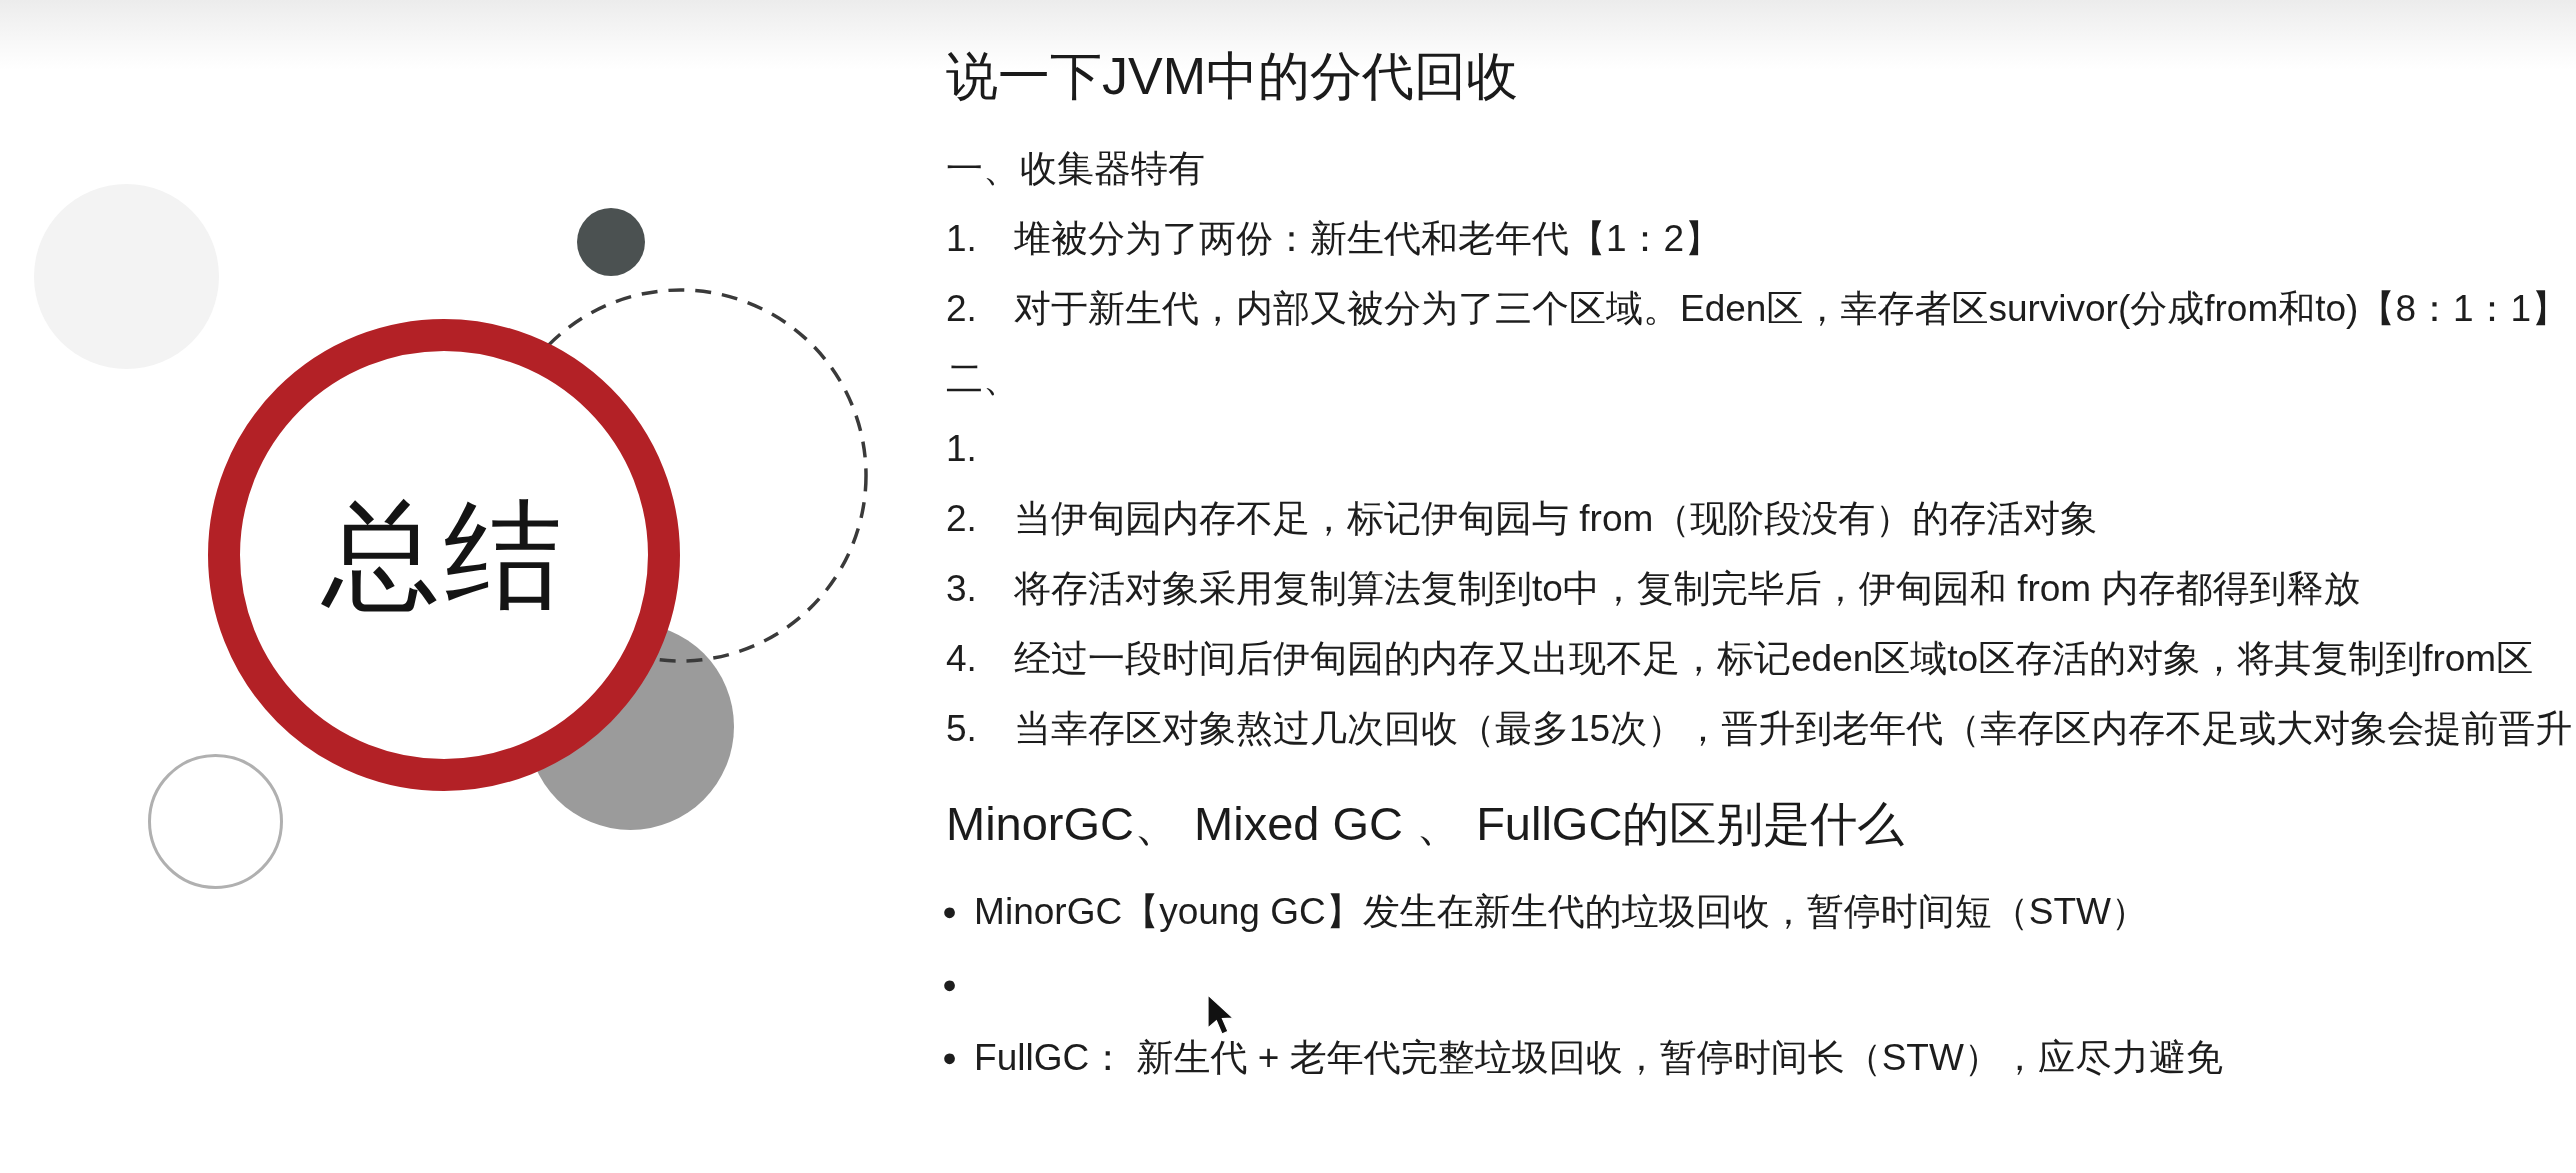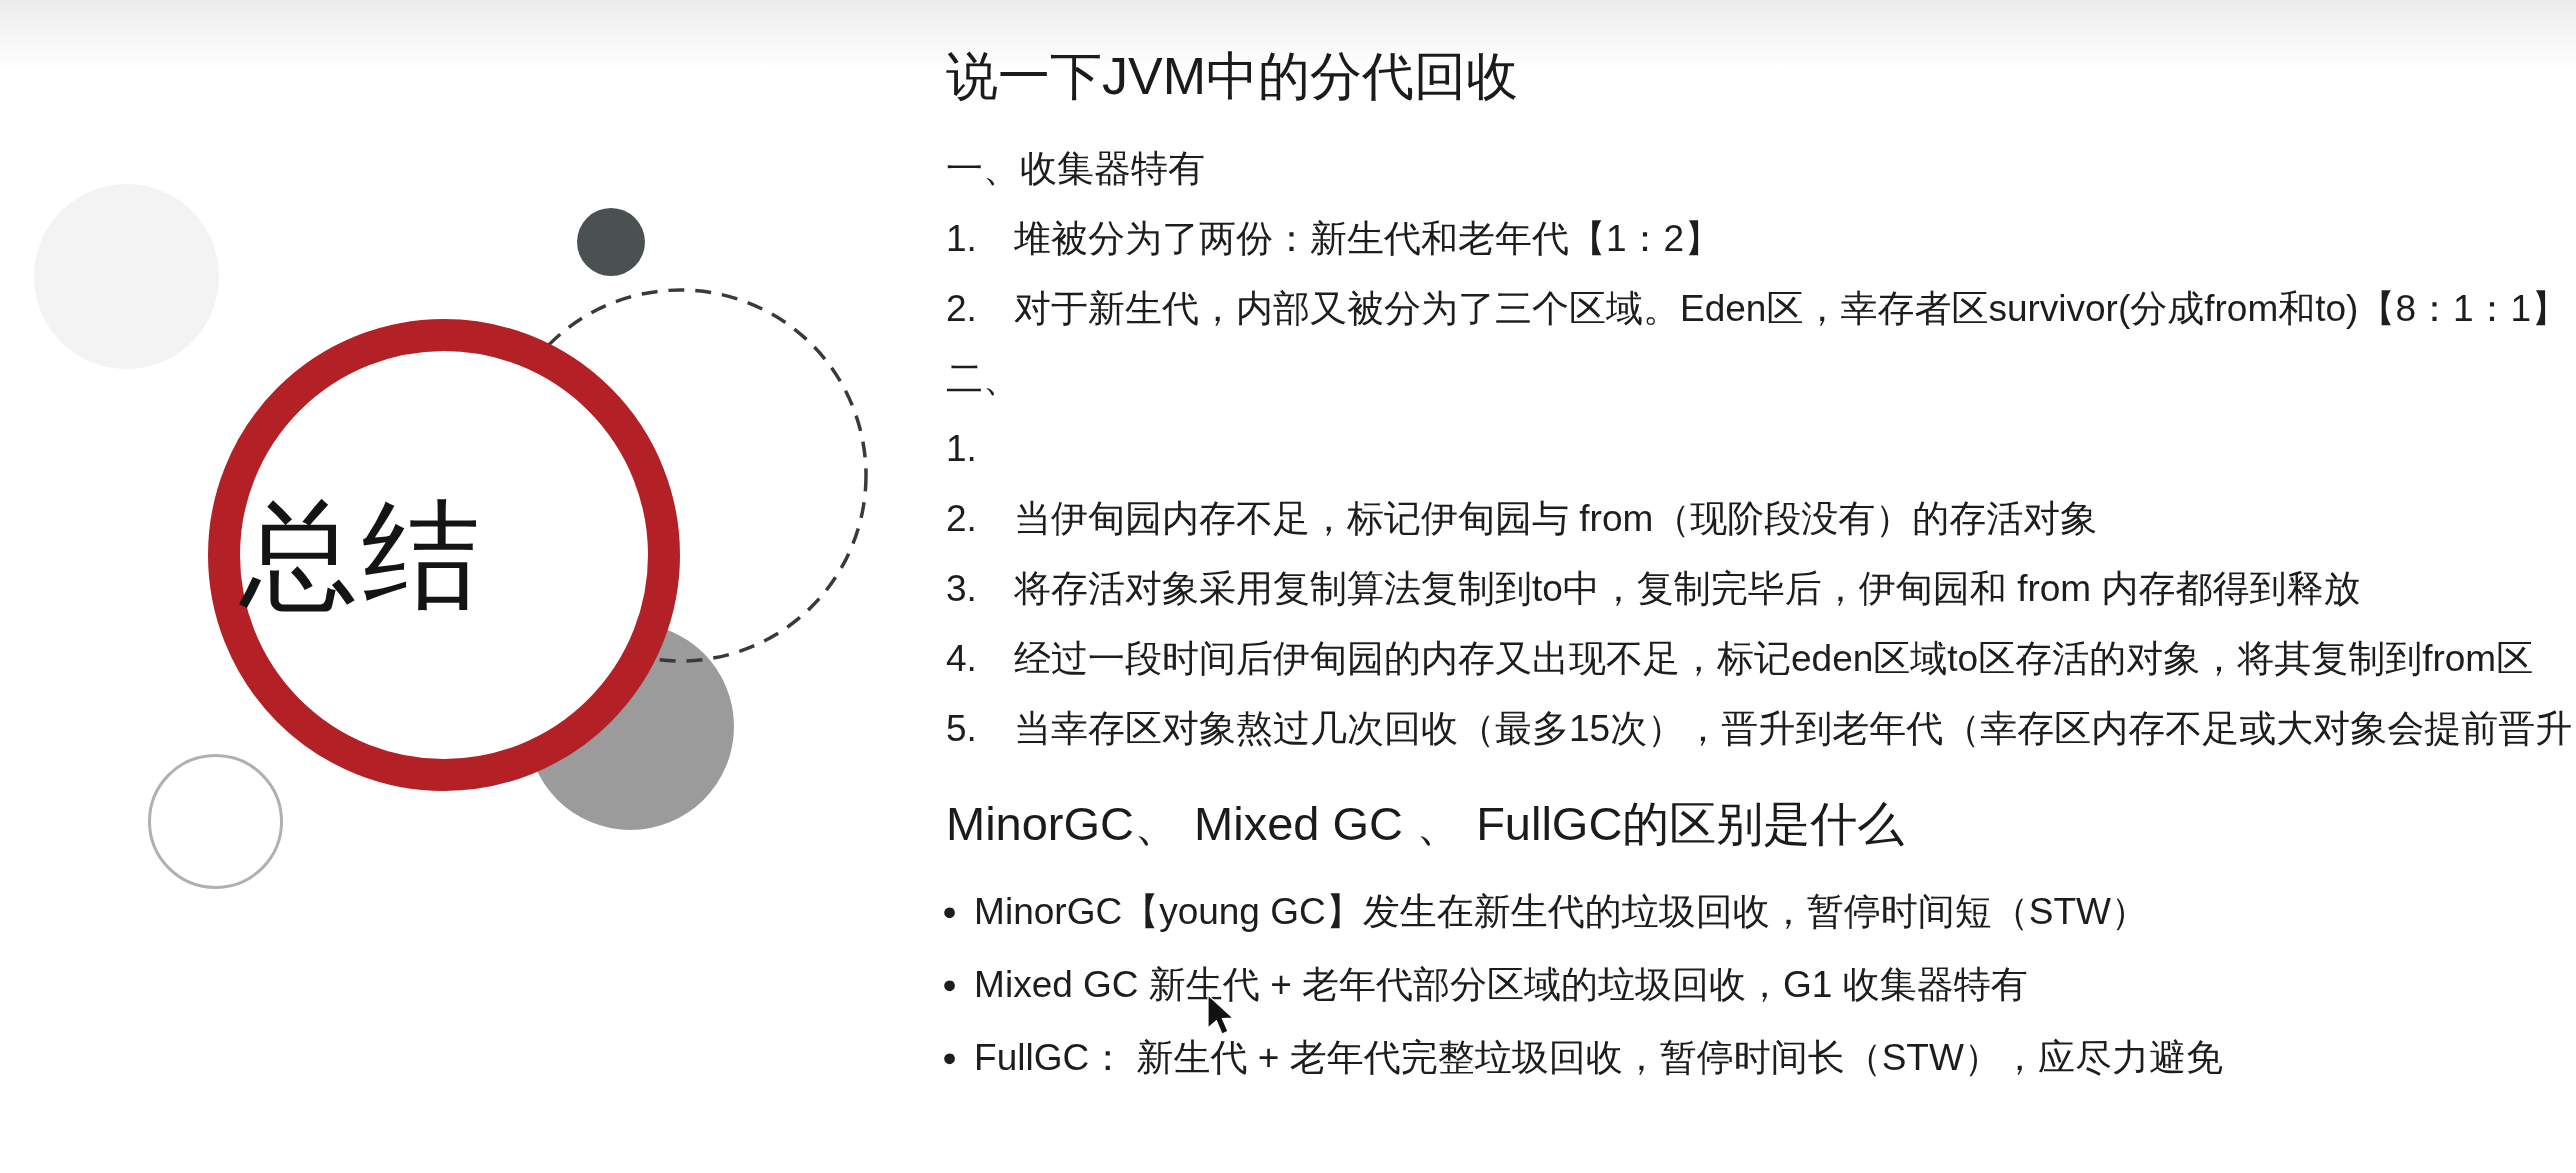--- a/index.html
+++ b/index.html
@@ -17,21 +17,21 @@
     z-index:0;
   }
   .circle{position:absolute;border-radius:50%;}
   .circle-light{left:34px;top:184px;width:185px;height:185px;background:#f3f3f3;z-index:1;}
   .circle-gray{left:527px;top:623px;width:207px;height:207px;background:#9b9b9b;z-index:2;}
   .circle-dashed-svg{position:absolute;left:491px;top:286px;z-index:3;}
   .circle-dark{left:577px;top:208px;width:68px;height:68px;background:#4b5151;z-index:3;}
   .circle-red{
     left:208px;top:319px;width:472px;height:472px;
     box-sizing:border-box;background:#ffffff;border:32px solid #b32126;
-    z-index:4;display:flex;align-items:center;justify-content:flex-start;
+    z-index:4;display:flex;align-items:center;justify-content:center;
   }
   .badge-text{
     font-size:118px;line-height:1;color:#141414;letter-spacing:4px;white-space:nowrap;
   }
   .circle-white{
     left:148px;top:754px;width:135px;height:135px;
     box-sizing:border-box;border:3px solid #b0b0b0;background:transparent;z-index:2;
   }
   .content{position:absolute;left:946px;top:0;width:1594px;z-index:5;}
   .title{
@@ -116,21 +116,20 @@
 
     <div class="subtitle">MinorGC、 Mixed GC 、 FullGC的区别是什么</div>
 
     <div class="bullets">
       <div class="bullet-line">
         <span class="bullet-dot">●</span>
         <span>MinorGC【young GC】发生在新生代的垃圾回收，暂停时间短（STW）</span>
       </div>
       <div class="bullet-line">
         <span class="bullet-dot">●</span>
-        <span>Mixed GC 新生代 + 老年代部分区域的垃圾回收，G1 收集器特有</span>
       </div>
       <div class="bullet-line">
         <span class="bullet-dot">●</span>
         <span>FullGC： 新生代 + 老年代完整垃圾回收，暂停时间长（STW），应尽力避免</span>
       </div>
     </div>
   </div>
 
   <svg class="cursor" width="42" height="44" viewBox="0 0 21 22">
     <path d="M1,0 L1,16.5 L5.2,12.9 L8.0,19.5 L11.0,18.2 L8.2,11.8 L13.6,11.6 Z" fill="#111111" stroke="#ffffff" stroke-width="0.6"></path>

